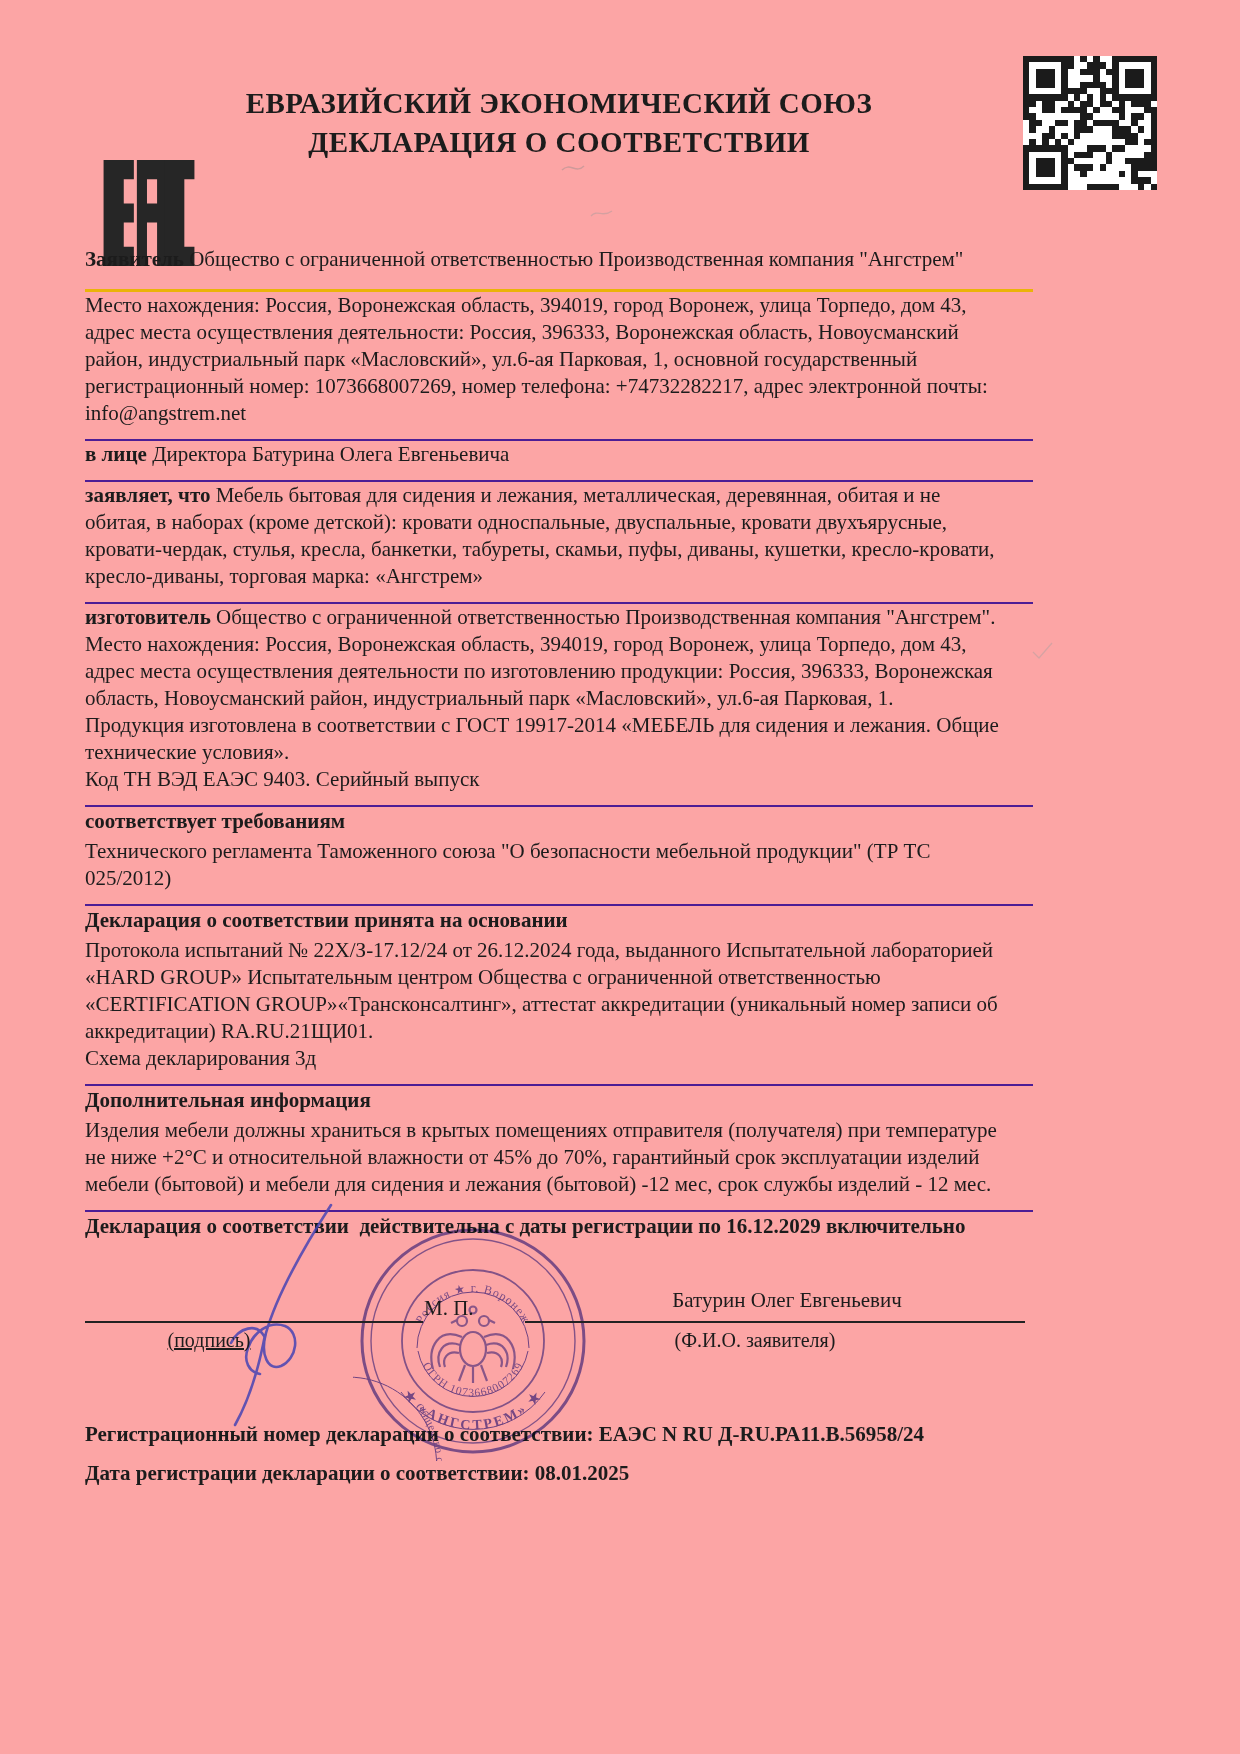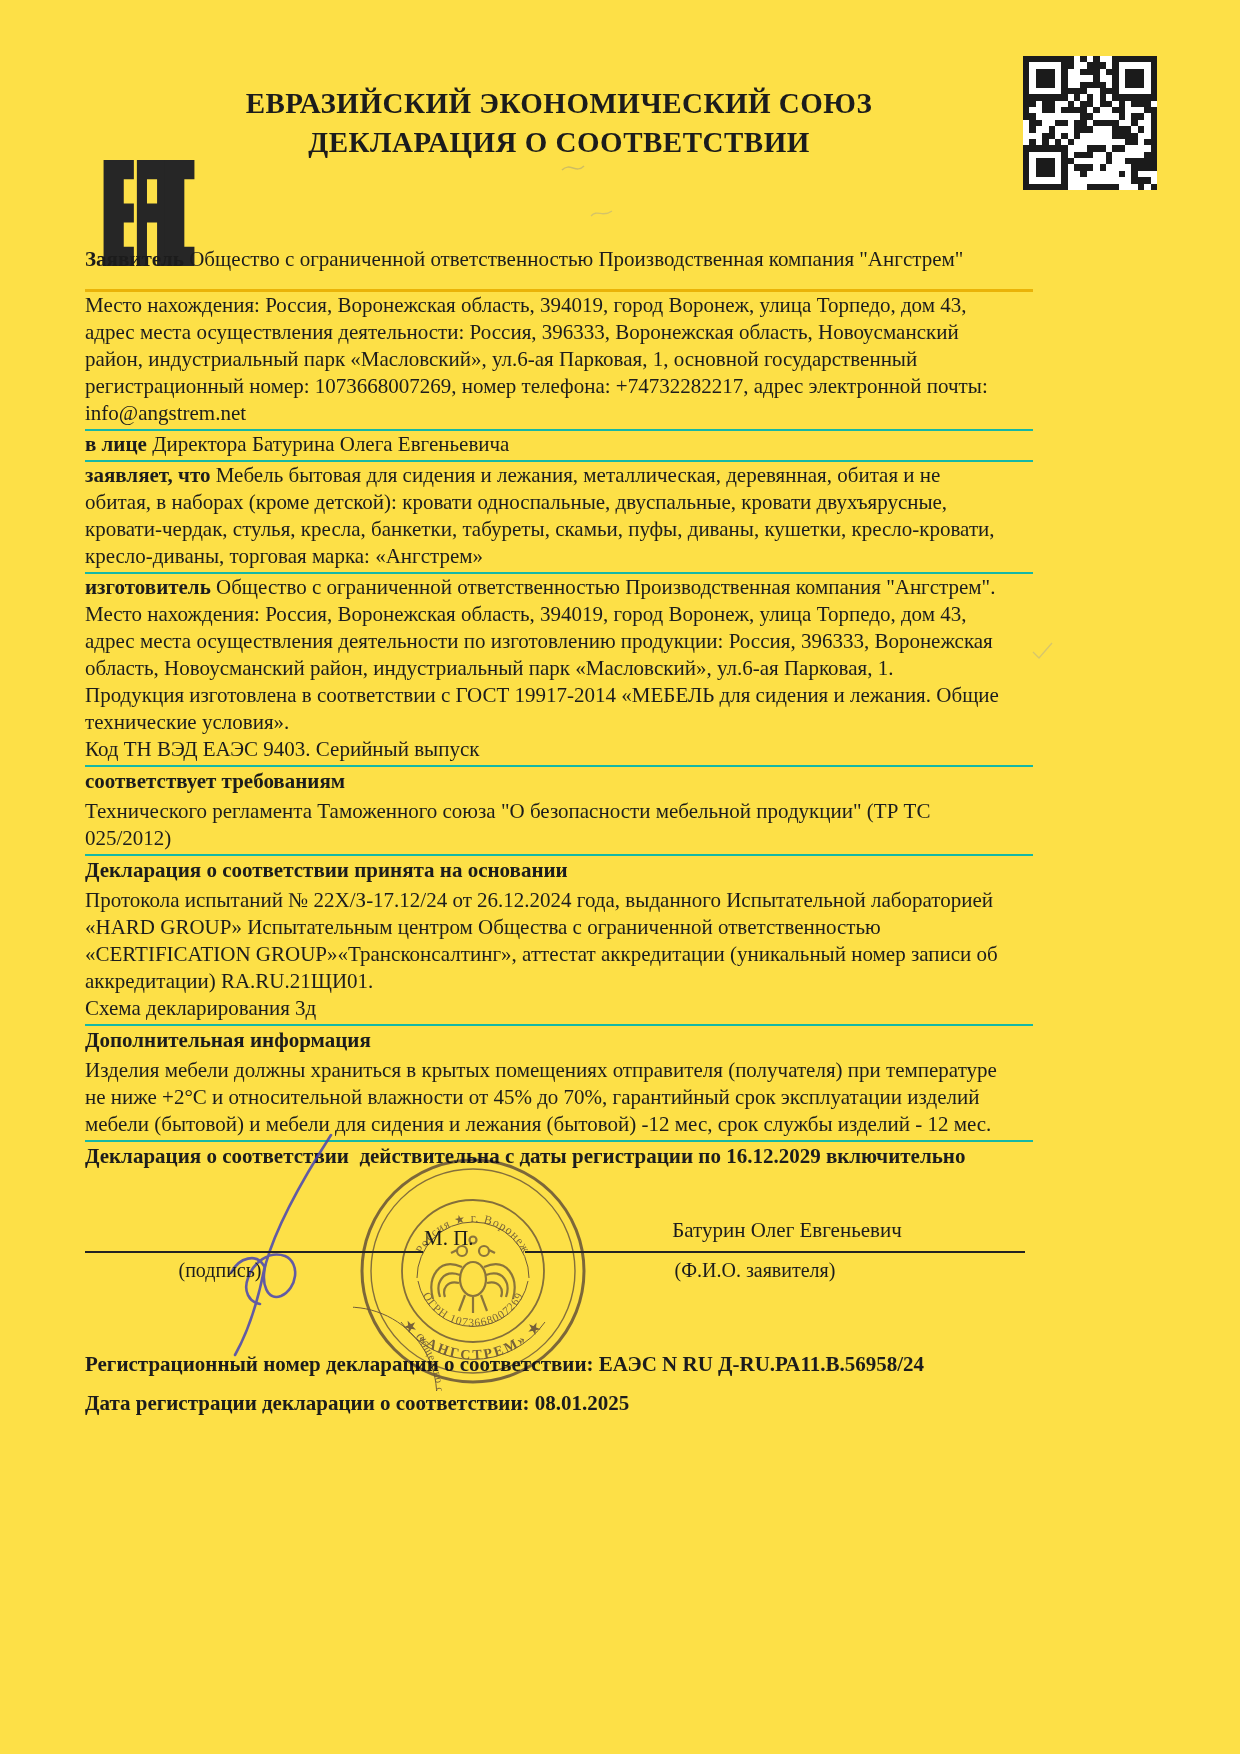--- a/index.html
+++ b/index.html
@@ -1,18 +1,18 @@
 <!DOCTYPE html>
 <html lang="ru"><head>
 <meta charset="utf-8">
 <style>
   html,body{margin:0;padding:0;background:#e8e8e6;}
   .page{
     position:relative; width:1240px; height:1754px; margin:0 auto;
-    background:#fde047; overflow:hidden;
+    background:#fca5a5; overflow:hidden;
     font-family:"Liberation Serif","DejaVu Serif",serif;
     color:#1c1c1c;
   }
   
   .titles{
     position:absolute; left:85px; top:84px; width:948px;
     text-align:center; font-weight:bold; font-size:29px; line-height:39px;
     letter-spacing:0.5px;
   }
   .eac-logo{position:absolute; left:103px; top:160px; width:92px; height:106px;}
@@ -20,31 +20,31 @@
     position:absolute; left:1023px; top:56px; width:134px; height:134px;
     display:grid; grid-template-columns:repeat(21,1fr); grid-template-rows:repeat(21,1fr);
     background:#fff;
   }
   .qr i{display:block;}
   .qr i.d{background:#1b1b1b;}
   
   .content{position:absolute; left:85px; top:246px; width:948px; font-size:21px; line-height:27px;}
   .content p{margin:0; white-space:pre-line;}
   .content p b{font-weight:bold;}
-  .rule{border-bottom:2px solid #14b8a6; padding-bottom:2px; margin-bottom:5px;font-family:Liberation Serif, serif;}
+  .rule{border-bottom:2px solid #4c1d95; padding-bottom:12px; margin-bottom:5px;font-family:Liberation Serif, serif;}
   .rule3{border-bottom:3px solid #eab308; padding-bottom:16px; margin-bottom:5px;}
   .h{font-weight:bold; margin:1px 0 3px 0 !important;}
   
   .sig-area{position:relative; height:168px;}
   .sig-area .mp{position:absolute; left:339px; top:52px; font-size:21px;}
   .sig-line{position:absolute; top:78px; border-top:2px solid #222; height:0;}
   .sig-line.left{left:0; width:338px;}
   .sig-line.right{left:440px; width:500px;}
   .sig-cap{position:absolute; top:84px; text-align:center; font-size:20px;}
-  .sig-cap.left{left:40px; width:190px;}
+  .sig-cap.left{left:29px; width:190px;text-decoration:underline;}
   .sig-cap.right{left:420px; width:500px;}
   .sig-name{position:absolute; left:452px; top:44px; width:500px; text-align:center; font-size:21px;}
   .signature-svg{position:absolute; left:128px; top:-48px; pointer-events:none;}
   .stamp-svg{position:absolute; left:268px; top:-22px; pointer-events:none; mix-blend-mode:multiply; opacity:.88;}
   
   .footer-line{font-weight:bold; white-space:pre-line;}
   .reg{margin:10px 0 0 0 !important;}
   .date{margin:12px 0 0 0 !important;}
   
   .artifact{position:absolute; opacity:.4; pointer-events:none;}

